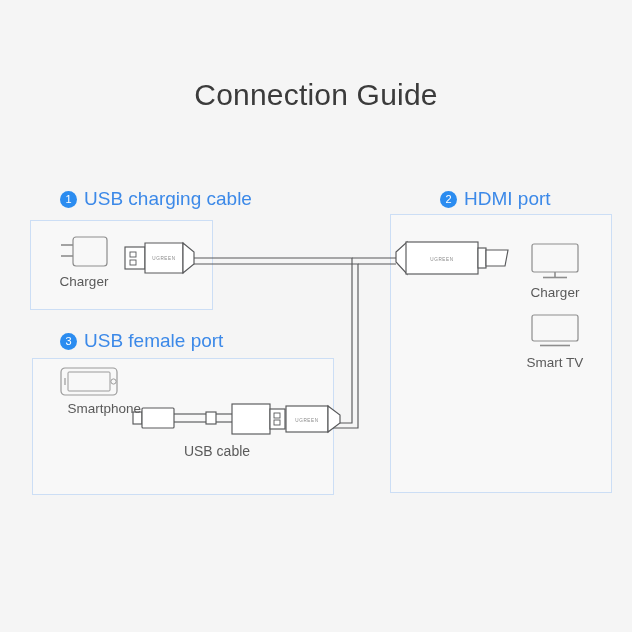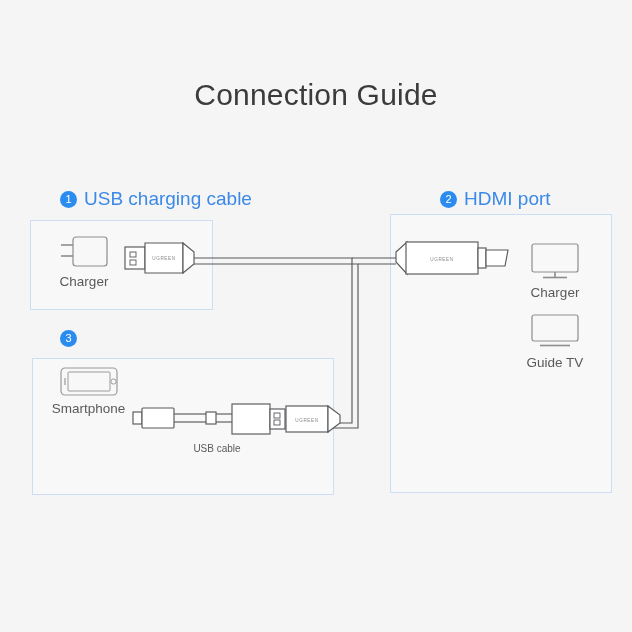--- a/index.html
+++ b/index.html
@@ -116,20 +116,21 @@
     <span class="sec-label">USB charging cable</span>
   </div>
 
   <div class="sec-head" style="left:440px; top:188px;">
     <span class="badge">2</span>
     <span class="sec-label">HDMI port</span>
   </div>
 
   <div class="sec-head" style="left:60px; top:330px;">
     <span class="badge">3</span>
+    <span class="sec-label">USB female port</span>
   </div>
 
   <svg id="wires" viewBox="0 0 632 632">
     <g fill="none" stroke="#58595b" stroke-width="1.15">
 
       <path d="M 186 258 L 352 258 L 352 423 L 318 423"></path>
       <path d="M 186 264 L 358 264 L 358 428 L 318 428"></path>
 
       <path d="M 352 258 L 396 258"></path>
       <path d="M 358 264 L 396 264"></path>
@@ -201,32 +202,32 @@
       <path d="M 19 37.5 L 43 37.5" stroke="#8d8d8d" stroke-width="1.6"></path>
     </svg>
     <div class="cap">Charger</div>
   </div>
 
   <div class="tile" style="left:516px; top:310px; width:78px;">
     <svg class="svgwrap" width="62" height="42" viewBox="0 0 62 42">
       <rect x="8" y="5" width="46" height="26" rx="2" fill="none" stroke="#8d8d8d" stroke-width="1.2"></rect>
       <path d="M 16 35.5 L 46 35.5" stroke="#8d8d8d" stroke-width="1.6"></path>
     </svg>
-    <div class="cap">Guide TV</div>
-  </div>
-
-
-  <div class="tile" style="left:36px; top:364px; width:105px;">
+    <div class="cap">Smart TV</div>
+  </div>
+
+
+  <div class="tile" style="left:36px; top:364px; width:105px;text-align:right;">
     <svg class="svgwrap" width="68" height="34" viewBox="0 0 68 34">
       <rect x="6" y="4" width="56" height="27" rx="4" fill="none" stroke="#9a9a9a" stroke-width="1.2"></rect>
       <rect x="13" y="8" width="42" height="19" rx="1" fill="none" stroke="#9a9a9a" stroke-width="1"></rect>
       <path d="M 10 14 L 10 21" stroke="#9a9a9a" stroke-width="1.2"></path>
       <circle cx="58.5" cy="17.5" r="2.6" fill="none" stroke="#9a9a9a" stroke-width="1"></circle>
     </svg>
     <div class="cap">Smartphone</div>
   </div>
 
 
   <div class="tile" style="left:152px; top:440px; width:130px;">
-    <div class="cap" style="font-size:10px;">USB cable</div>
+    <div class="cap" style="font-size:14px;">USB cable</div>
   </div>
 
 </div>
 
 </body></html>

